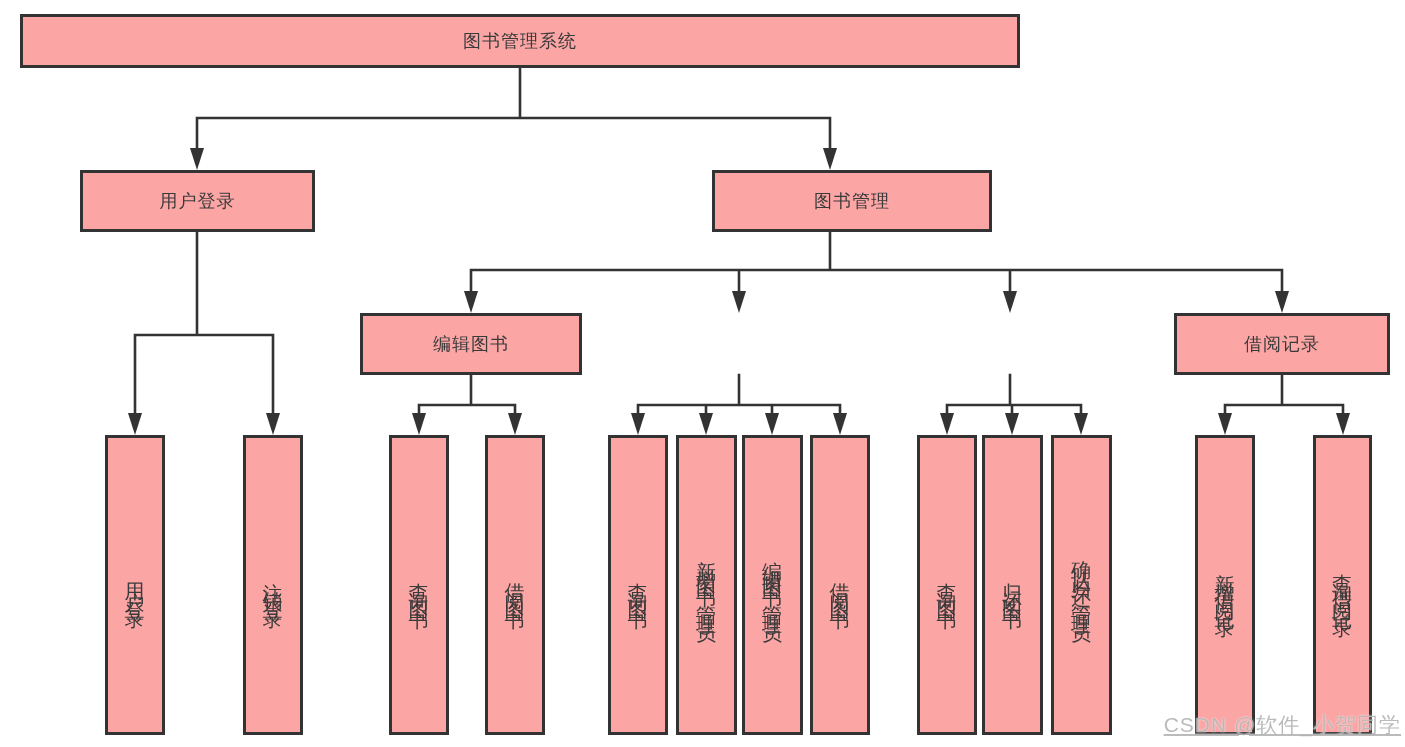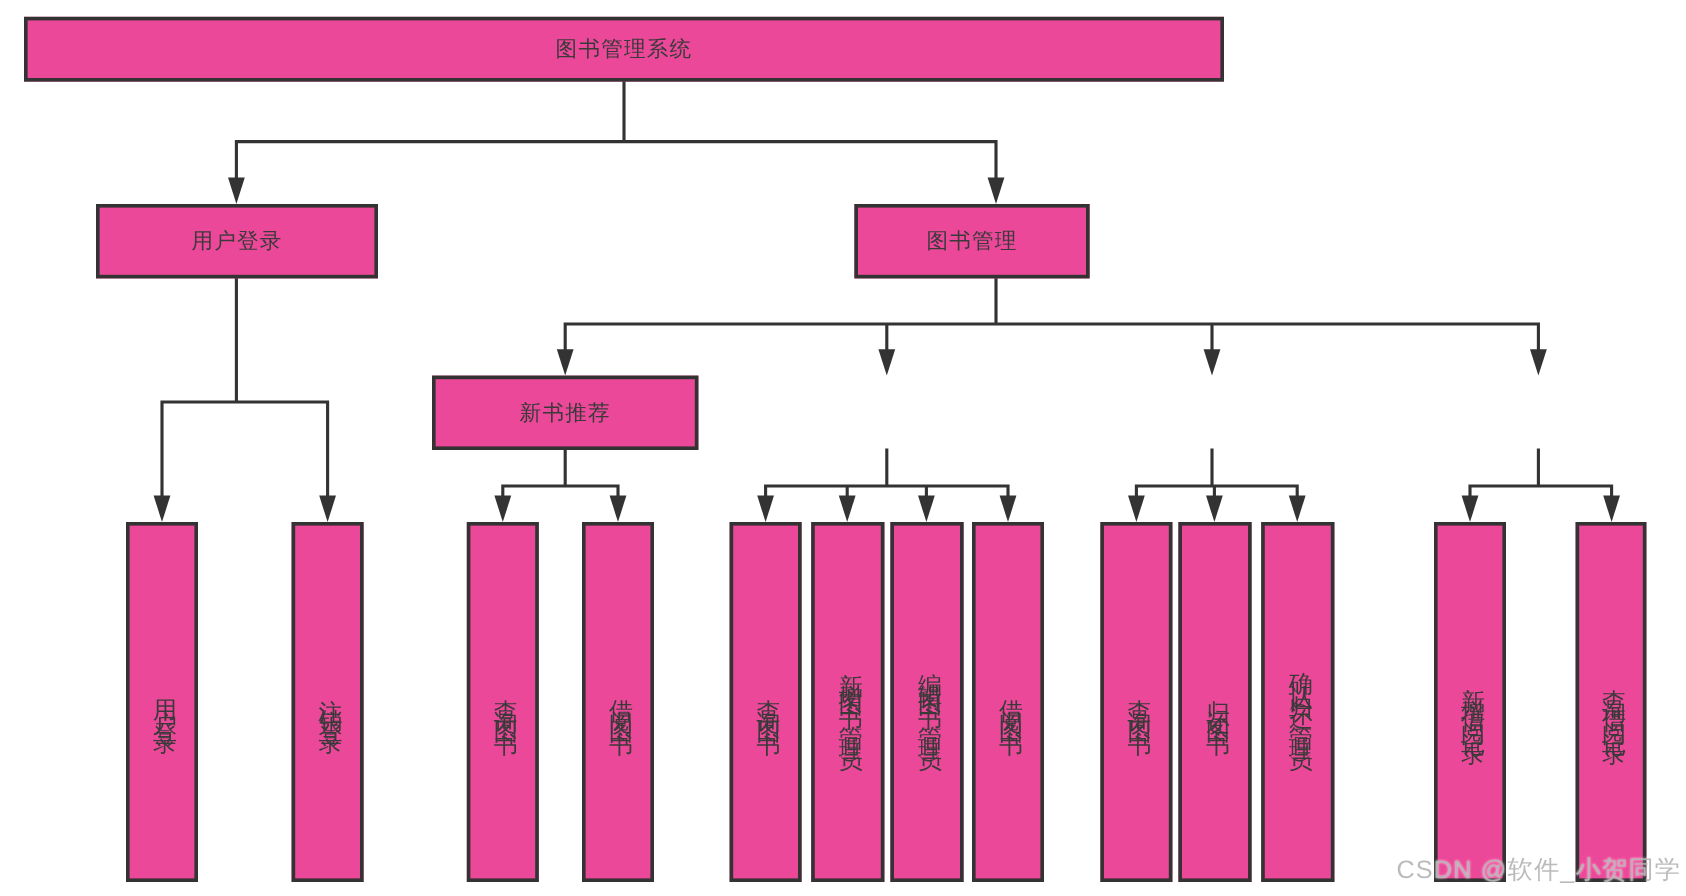--- a/index.html
+++ b/index.html
@@ -28,26 +28,25 @@
     stroke-linecap: square;
   }
   #connectors polygon {
     fill: #333333;
     stroke: none;
   }
   .box {
     position: absolute;
     box-sizing: border-box;
     border: 3px solid #333333;
-    background: #ec4899;
+    background: #fca5a5;
     display: flex;
     align-items: center;
     justify-content: center;
     color: #3a3a3a;
-    font-family: Liberation Mono, monospace;
   }
   .hbox {
     font-size: 18px;
     letter-spacing: 1px;
     white-space: nowrap;
   }
   .vbox .vtext {
     writing-mode: vertical-rl;
     text-orientation: mixed;
     font-size: 20px;
@@ -59,20 +58,21 @@
     position: absolute;
     right: 4px;
     top: 711px;
     font-size: 21px;
     letter-spacing: 1px;
     color: rgba(178, 178, 178, 0.88);
     text-shadow: 0 0 2px rgba(255,255,255,0.9);
     white-space: nowrap;
     pointer-events: none;
     z-index: 10;
+    text-decoration: underline;
   }
 </style>
 </head>
 <body>
 
 <div id="canvas">
 
   <svg id="connectors" viewBox="0 0 1405 747" xmlns="http://www.w3.org/2000/svg">
     <g>
       <path d="M520,68 V118 M197,118 H830 M197,118 V150 M830,118 V150"></path>
@@ -112,23 +112,24 @@
     <g>
       <path d="M1282,375 V405 M1225,405 H1343 M1225,405 V415 M1343,405 V415"></path>
       <polygon points="1218,413 1232,413 1225,435"></polygon>
       <polygon points="1336,413 1350,413 1343,435"></polygon>
     </g>
   </svg>
 
   <div class="box hbox" style="left:20px;top:14px;width:1000px;height:54px">图书管理系统</div>
 
   <div class="box hbox" style="left:80px;top:170px;width:235px;height:62px">用户登录</div>
-  <div class="box hbox" style="left:712px;top:170px;width:196px;height:62px">图书管理</div>
+  <div class="box hbox" style="left:712px;top:170px;width:280px;height:62px">图书管理</div>
 
-  <div class="box hbox" style="left:360px;top:313px;width:222px;height:62px">新书推荐</div>
+  <div class="box hbox" style="left:360px;top:313px;width:222px;height:62px">编辑图书</div>
+  <div class="box hbox" style="left:1174px;top:313px;width:216px;height:62px">借阅记录</div>
 
   <div class="box vbox" style="left:105px;top:435px;width:60px;height:300px">
     <span class="vtext">用户登录</span>
   </div>
   <div class="box vbox" style="left:243px;top:435px;width:60px;height:300px">
     <span class="vtext">注销登录</span>
   </div>
 
   <div class="box vbox" style="left:389px;top:435px;width:60px;height:300px">
     <span class="vtext">查询图书</span>

